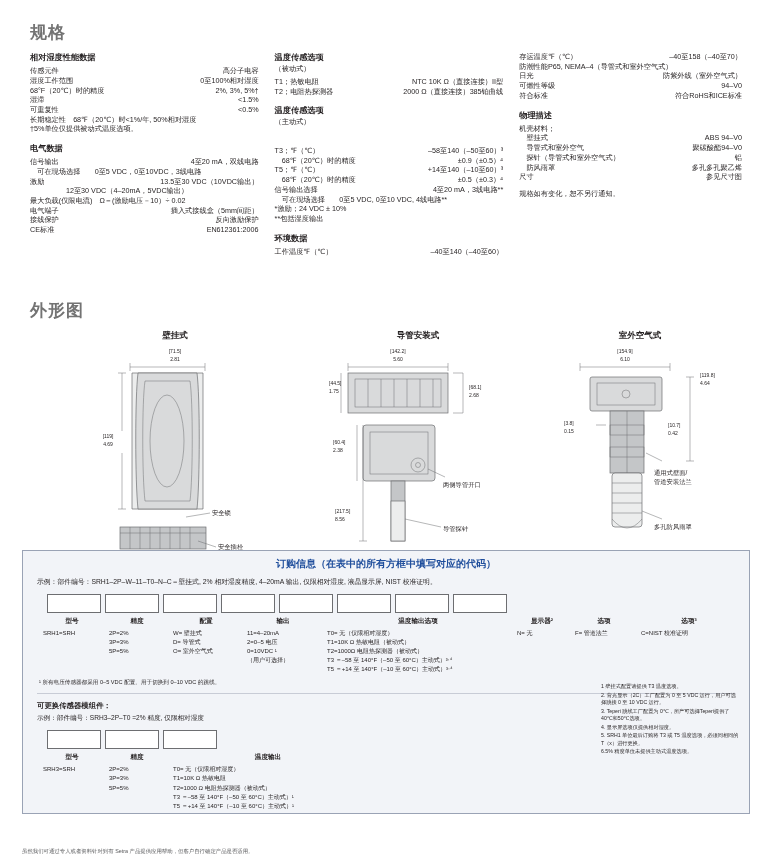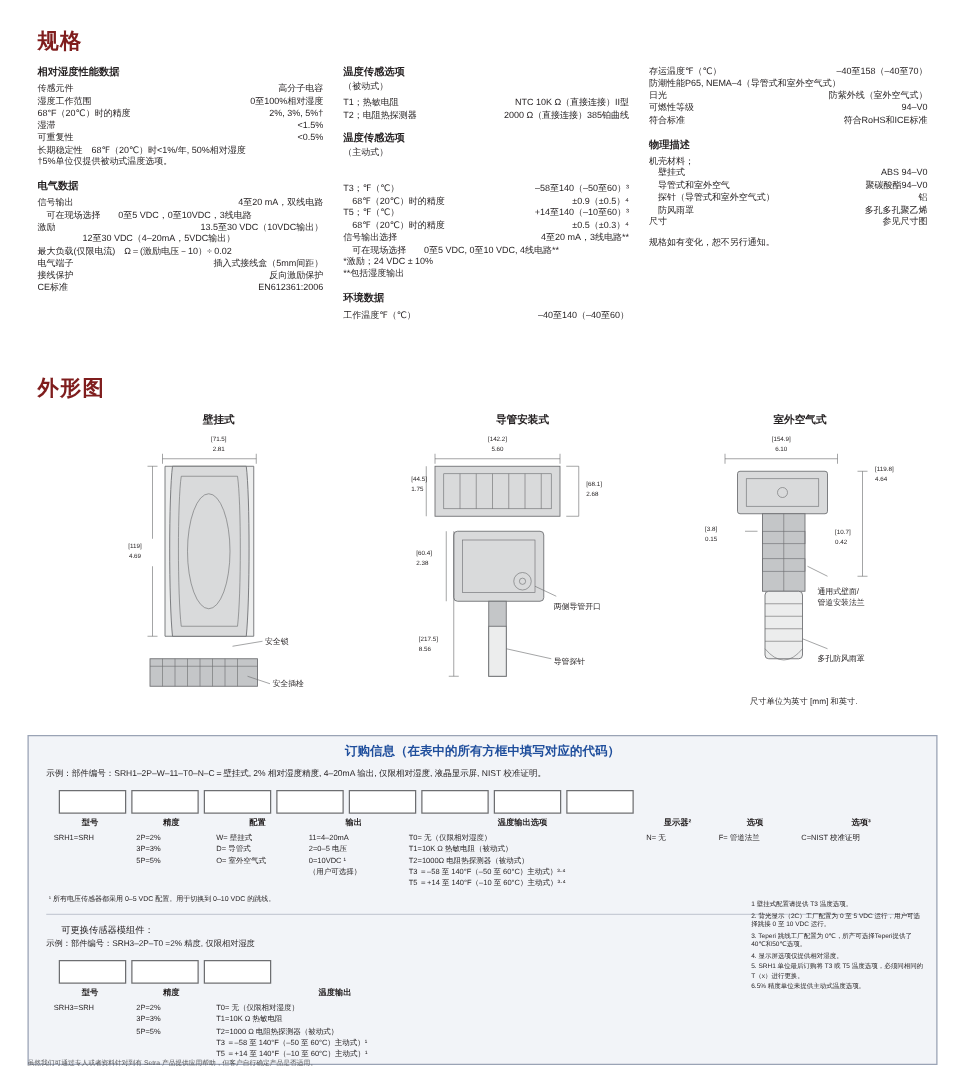--- a/index.html
+++ b/index.html
@@ -2,21 +2,21 @@
 <html><head>
 <meta charset="utf-8">
 <style>
   html,body{margin:0;padding:0;}
   body{
     width:770px;height:866px;background:#ffffff;
     font-family:"Liberation Sans","DejaVu Sans",sans-serif;
     color:#231f20;font-size:7.2px;line-height:1.35;
     position:relative;overflow:hidden;
   }
-  .sec-title{color:#7f1d1d;font-size:17px;font-weight:bold;letter-spacing:1px;}
+  .sec-title{color:#737373;font-size:17px;font-weight:bold;letter-spacing:1px;}
   .hdr{font-weight:bold;font-size:8.2px;color:#231f20;margin-bottom:3px;}
   .row{display:flex;justify-content:space-between;align-items:baseline;}
   .row .l{flex:1 1 auto;padding-right:6px;}
   .row .r{flex:0 0 auto;text-align:right;white-space:nowrap;}
   .blk{margin-bottom:9px;}
 
   
   #spec-title{position:absolute;left:30px;top:22px;}
   #spec-cols{position:absolute;left:30px;top:52px;width:712px;display:flex;gap:16px;}
   #col1{width:238px;}
@@ -36,32 +36,32 @@
   .lnt{stroke:#6d6e71;stroke-width:.5;fill:none;}
   .fillgray{fill:#d9dadb;stroke:#6d6e71;stroke-width:.7;}
   .fillgray2{fill:#c4c6c8;stroke:#6d6e71;stroke-width:.7;}
   .filllt{fill:#eceded;stroke:#6d6e71;stroke-width:.7;}
   .dim{font-size:5px;fill:#231f20;font-family:"Liberation Sans",sans-serif;}
   .lead{font-size:6.3px;fill:#231f20;font-family:"Liberation Sans",sans-serif;}
 
   #unit-note{position:absolute;left:600px;top:558px;font-size:6.6px;}
 
   
-  #order-box{position:absolute;left:22px;top:588px;width:726px;height:262px;
+  #order-box{position:absolute;left:22px;top:550px;width:726px;height:262px;
     border:1px solid #9aa3b5;background:#f2f4f8;}
   #order-title{text-align:center;font-weight:bold;font-size:10px;color:#1f4e9c;margin-top:6px;}
   #order-ex{margin:6px 0 0 14px;font-size:6.8px;}
   .codecells{display:flex;gap:4px;margin:8px 0 0 24px;}
   .cell{width:52px;height:17px;border:1px solid #6d6e71;background:#fff;}
   .opt-table{display:flex;margin:4px 0 0 16px;}
   .opt{padding:0 4px;font-size:6px;}
   .opt h5{margin:0 0 3px 0;font-size:6.6px;font-weight:bold;text-align:center;}
   .opt p{margin:0 0 1px 0;}
   .footnote{font-size:5.6px;margin:5px 0 0 16px;}
-  #swap-title{font-weight:normal;font-size:7.4px;margin:7px 0 0 26px;}
+  #swap-title{font-weight:bold;font-size:7.4px;margin:7px 0 0 14px;}
   #swap-ex{margin:3px 0 0 14px;font-size:6.6px;}
   #disclaimer{position:absolute;left:22px;top:848px;width:726px;font-size:5.4px;color:#58595b;}
   .sep{border-top:1px solid #c8ccd6;margin:6px 14px 0 14px;}
 </style>
 </head>
 <body>
 
 <div id="spec-title" class="sec-title">规格</div>
 
 <div id="spec-cols">

